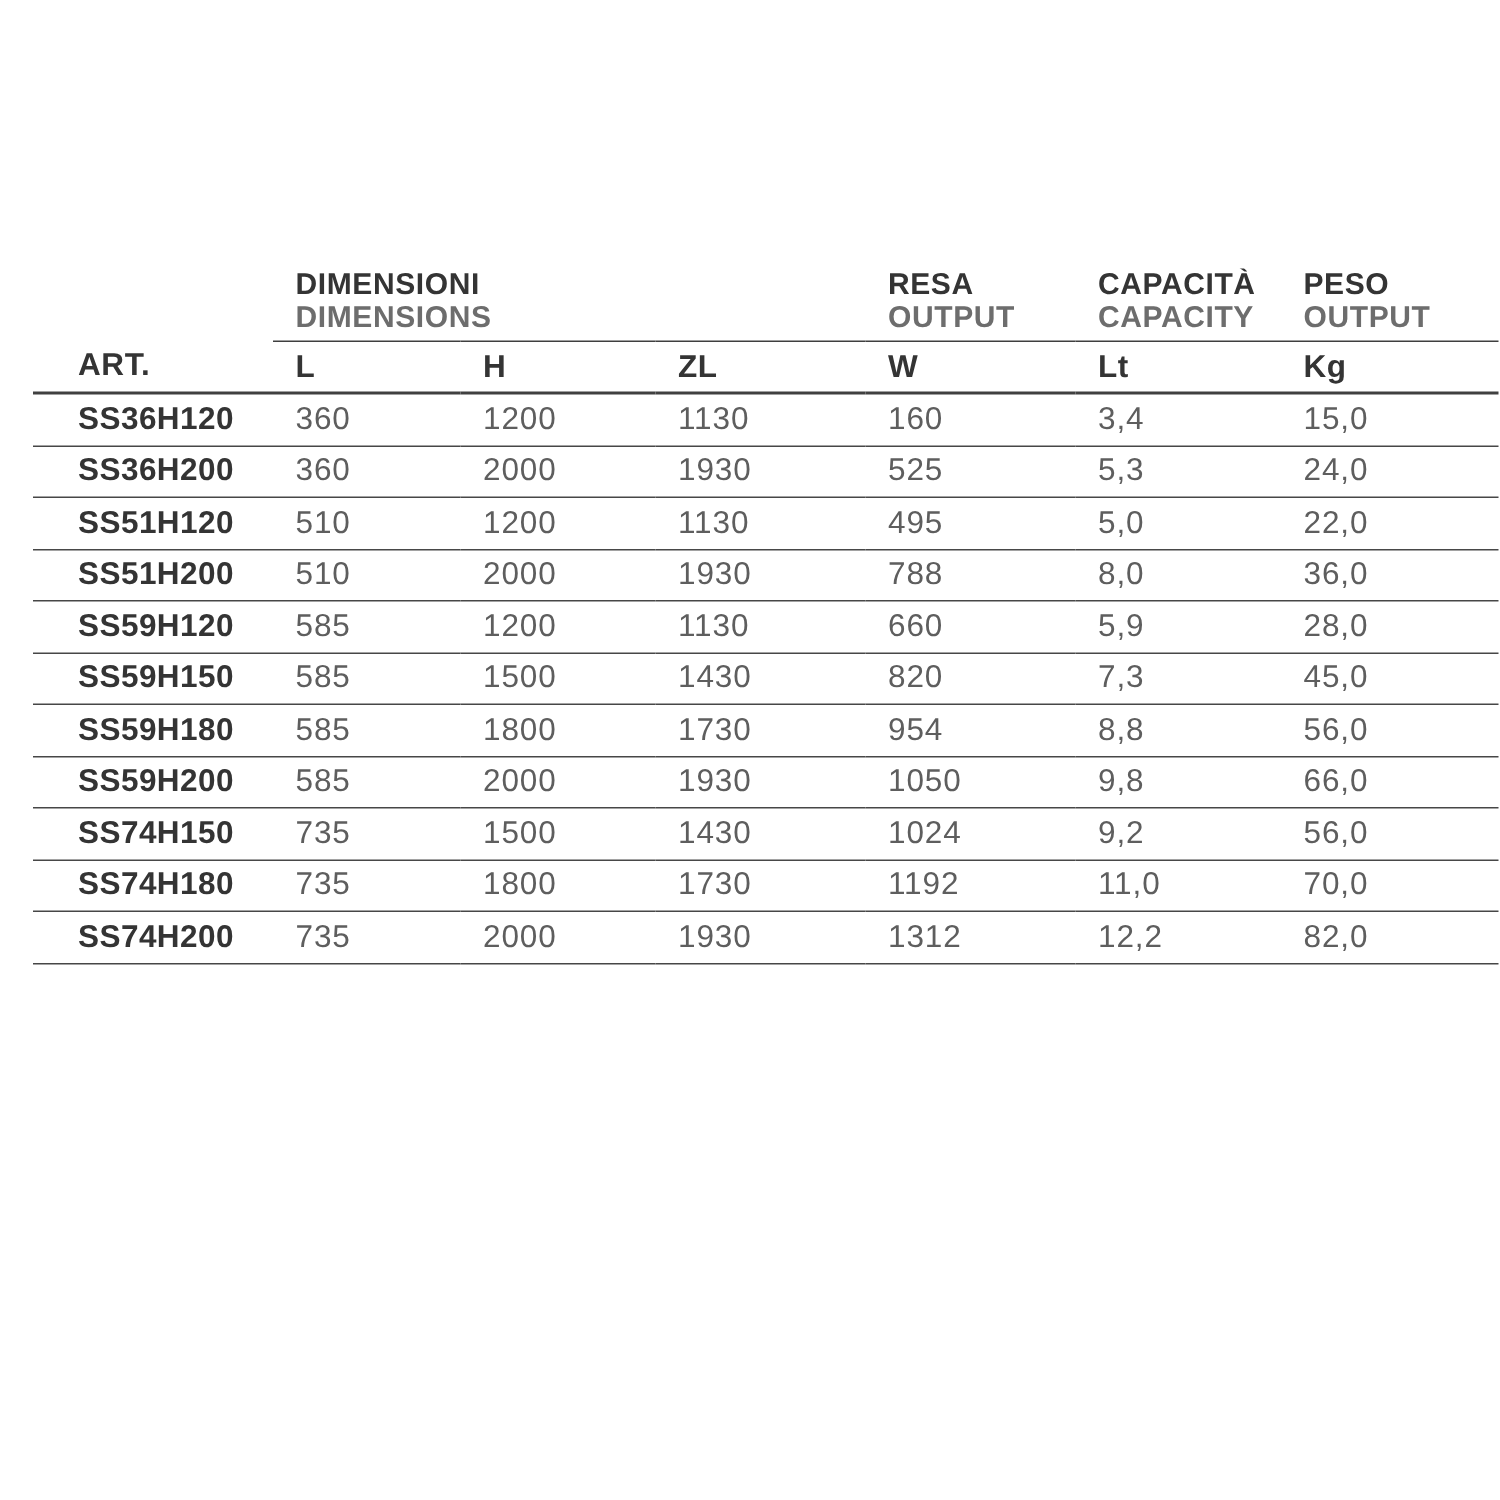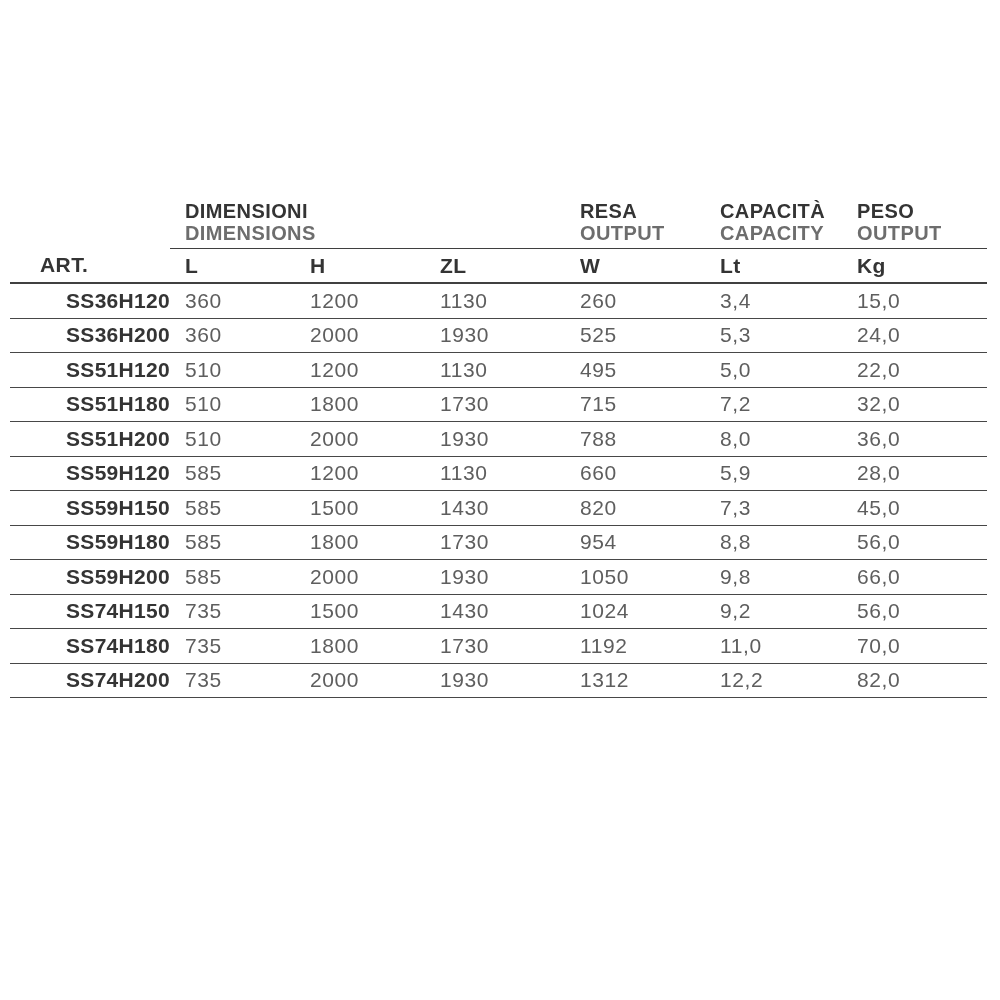--- a/index.html
+++ b/index.html
@@ -7,22 +7,21 @@
     padding: 0;
     background: #ffffff;
     width: 1000px;
     height: 1000px;
     font-family: "Liberation Sans", sans-serif;
     -webkit-font-smoothing: antialiased;
   }
   .sheet {
     position: absolute;
     top: 179px;
-    left: 10px;
-    margin-top: 21px;
+    left: 22px;
   }
   table.spec-table {
     border-collapse: collapse;
     table-layout: fixed;
     width: 977px;
   }
   th, td {
     text-align: left;
     vertical-align: middle;
     padding: 0 0 0 15px;
@@ -69,21 +68,20 @@
   tbody td {
     height: 33.5px;
     border-bottom: 1.5px solid #474747;
     font-size: 21px;
   }
   td.art {
     font-weight: bold;
     color: #343434;
     padding-left: 30px;
     letter-spacing: 0.3px;
-    text-align: right;
   }
   td.val {
     color: #5e5e5e;
     letter-spacing: 0.6px;
   }
 </style>
 </head>
 <body>
 
 <div class="sheet">
@@ -126,21 +124,21 @@
         <th>Lt</th>
         <th>Kg</th>
       </tr>
     </thead>
     <tbody>
         <tr>
           <td class="art">SS36H120</td>
           <td class="val">360</td>
           <td class="val">1200</td>
           <td class="val">1130</td>
-          <td class="val">260</td>
+          <td class="val">160</td>
           <td class="val">3,4</td>
           <td class="val">15,0</td>
         </tr>
         <tr>
           <td class="art">SS36H200</td>
           <td class="val">360</td>
           <td class="val">2000</td>
           <td class="val">1930</td>
           <td class="val">525</td>
           <td class="val">5,3</td>
@@ -149,29 +147,20 @@
         <tr>
           <td class="art">SS51H120</td>
           <td class="val">510</td>
           <td class="val">1200</td>
           <td class="val">1130</td>
           <td class="val">495</td>
           <td class="val">5,0</td>
           <td class="val">22,0</td>
         </tr>
         <tr>
-          <td class="art">SS51H180</td>
-          <td class="val">510</td>
-          <td class="val">1800</td>
-          <td class="val">1730</td>
-          <td class="val">715</td>
-          <td class="val">7,2</td>
-          <td class="val">32,0</td>
-        </tr>
-        <tr>
           <td class="art">SS51H200</td>
           <td class="val">510</td>
           <td class="val">2000</td>
           <td class="val">1930</td>
           <td class="val">788</td>
           <td class="val">8,0</td>
           <td class="val">36,0</td>
         </tr>
         <tr>
           <td class="art">SS59H120</td>

